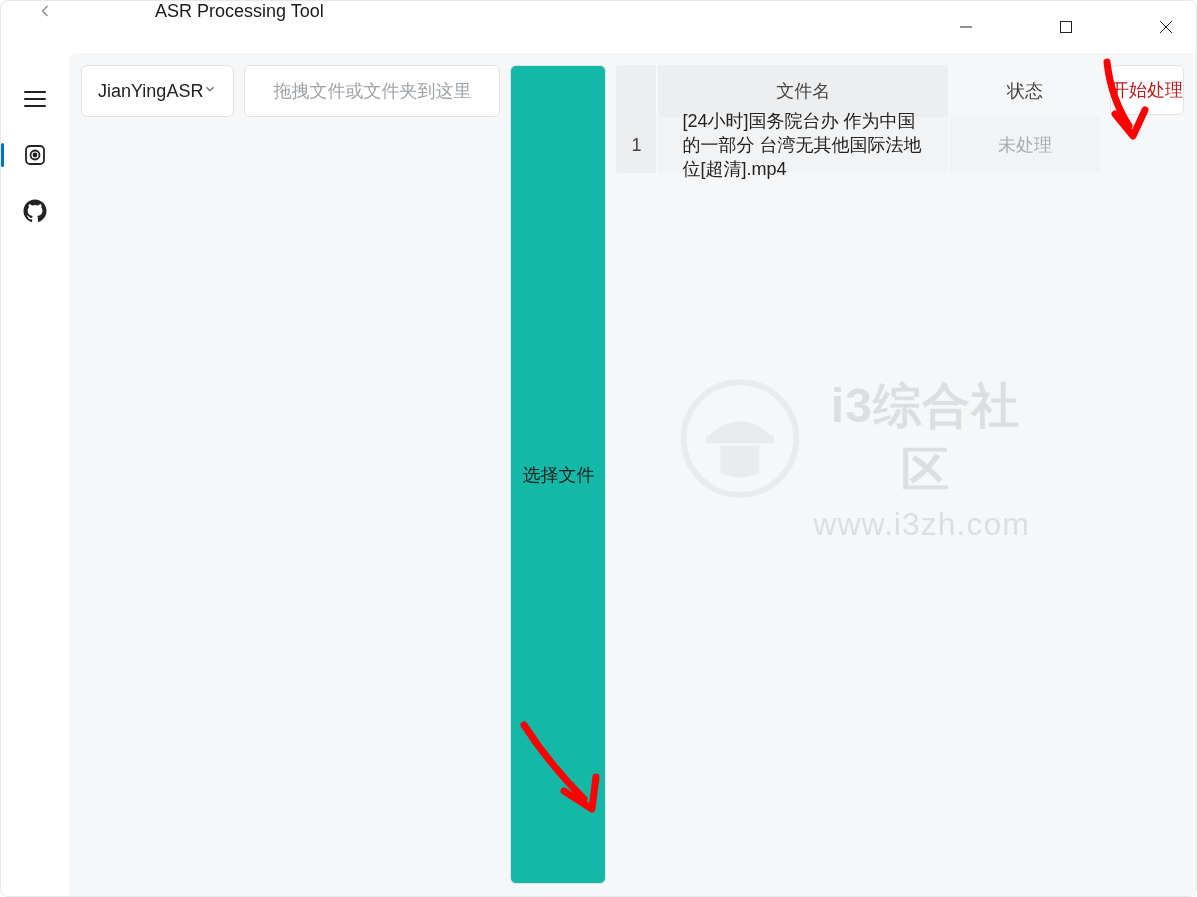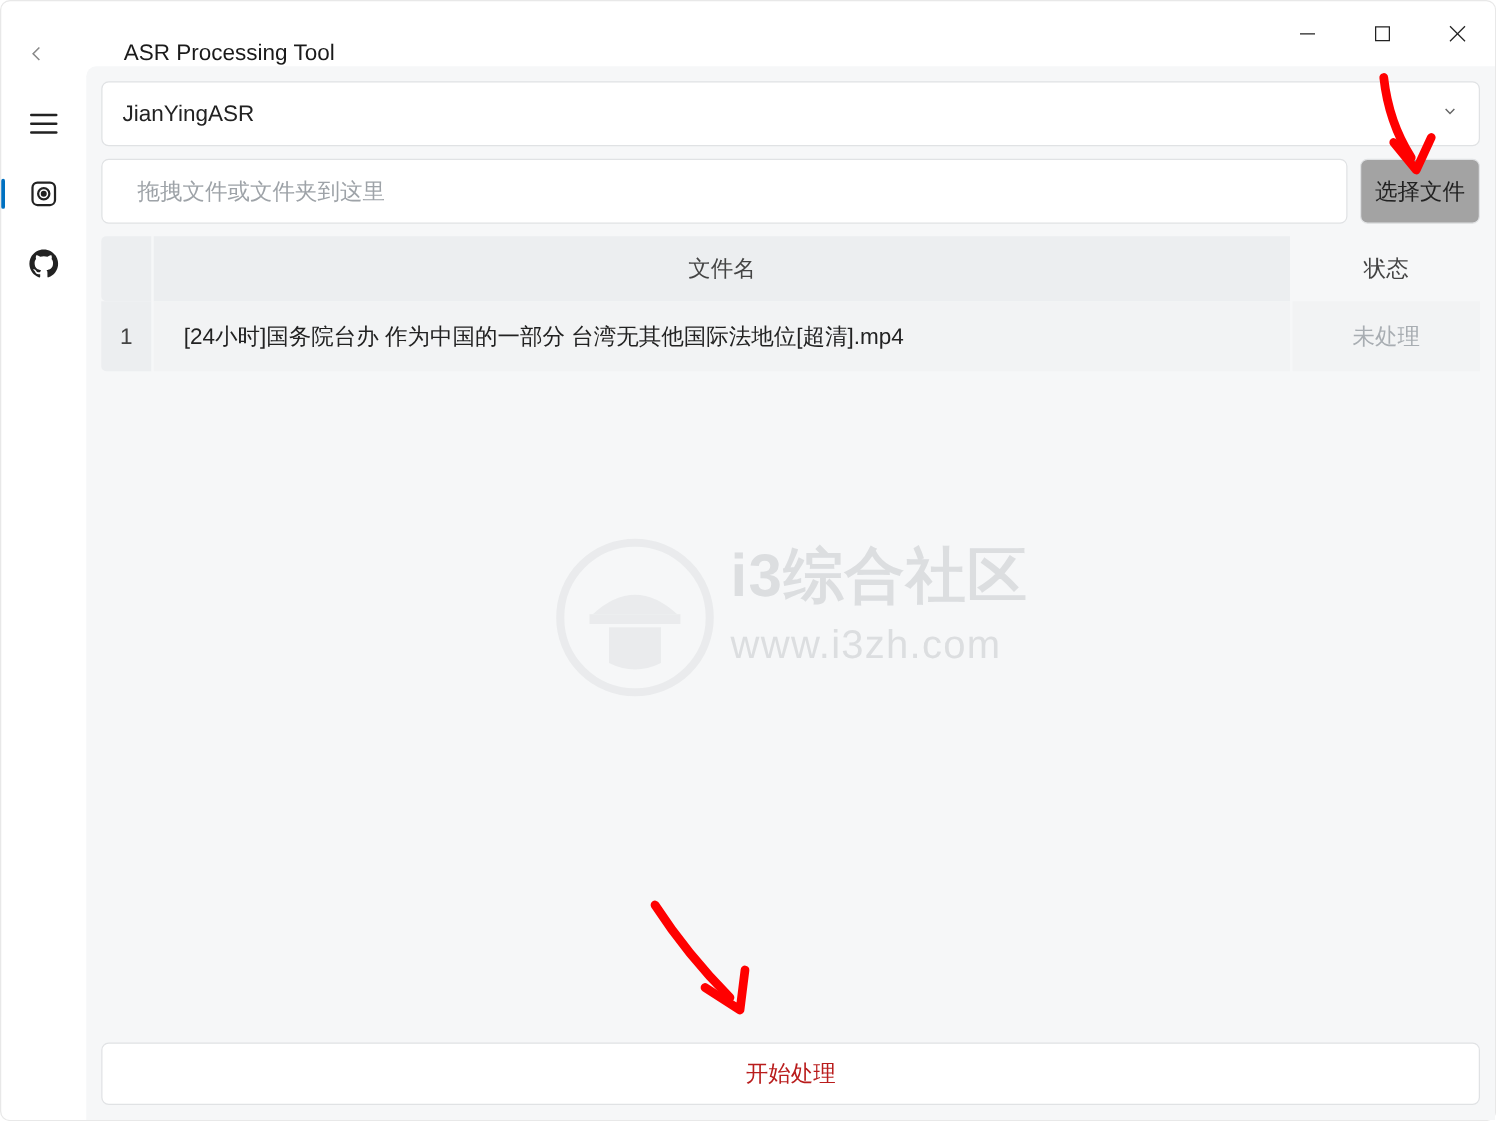--- a/index.html
+++ b/index.html
@@ -1,47 +1,47 @@
 <!DOCTYPE html>
 <html><head>
 <meta charset="utf-8">
 <style>
   * { box-sizing: border-box; margin: 0; padding: 0; }
   html, body { width: 1197px; height: 897px; font-family: "Microsoft YaHei", "Segoe UI", sans-serif; background: #fff; overflow: hidden; }
   
   .window { width: 100%; height: 100%; display: flex; flex-direction: column; border: 1px solid #e8e8e8; border-radius: 8px; }
   
   
-  .titlebar { height: 52px; display: flex; align-items: flex-end; padding: 0 0 0 18px; }
+  .titlebar { height: 52px; display: flex; align-items: flex-start; padding: 0 0 0 34px; gap: 40px; }
   .titlebar .back { width: 36px; display: flex; align-items: center; justify-content: flex-start; color: #888; }
   .titlebar .title { flex: 0 0 auto; font-size: 18px; color: #1a1a1a; padding-left: 44px; }
   .titlebar .spacer { flex: 1; }
   .winbtn { width: 60px; height: 52px; display: flex; align-items: center; justify-content: center; color: #222; }
   .winbtn svg { width: 14px; height: 14px; }
   
   
   .body { flex: 1; display: flex; min-height: 0; }
   
   
   .sidebar { width: 68px; display: flex; flex-direction: column; align-items: center; padding-top: 30px; gap: 24px; }
   .sidebar .item { width: 32px; height: 32px; display: flex; align-items: center; justify-content: center; color: #222; position: relative; }
   .sidebar .item.active::before { content: ""; position: absolute; left: -18px; top: 4px; bottom: 4px; width: 3px; background: #0071c1; border-radius: 2px; }
   .sidebar .hamburger { display: flex; flex-direction: column; gap: 5px; }
   .sidebar .hamburger span { width: 22px; height: 2px; background: #222; border-radius: 1px; }
   
   
-  .main { flex: 1; background: #f6f7f8; border-top-left-radius: 8px; padding: 12px; display: flex; flex-direction: column; gap: 10px; min-height: 0; }
+  .main { flex: 1; background: #f6f7f8; border-top-left-radius: 8px; padding: 12px; display: flex; flex-direction: row; gap: 10px; min-height: 0; }
   
   .select-row { background: #fff; border: 1px solid #e0e2e4; border-radius: 6px; height: 52px; display: flex; align-items: center; padding: 0 16px; }
   .select-row .value { flex: 1; font-size: 18px; color: #222; }
   .select-row .chev { color: #666; }
   
   .file-row { display: flex; gap: 10px; }
   .dropzone { flex: 1; background: #fff; border: 1px solid #e0e2e4; border-radius: 6px; height: 52px; display: flex; align-items: center; padding: 0 28px; font-size: 18px; color: #9ea3a8; }
-  .browse-btn { width: 96px; background: #a3a3a3; border: 1px solid #e0e2e4; border-radius: 6px; display: flex; align-items: center; justify-content: center; font-size: 18px; color: #222; }
+  .browse-btn { width: 96px; background: #14b8a6; border: 1px solid #e0e2e4; border-radius: 6px; display: flex; align-items: center; justify-content: center; font-size: 18px; color: #222; }
   
   .table { flex: 1; display: flex; flex-direction: column; min-height: 0; position: relative; }
   .thead { display: flex; height: 52px; align-items: stretch; font-size: 18px; color: #444; }
   .thead .col-idx { width: 40px; background: #eceef0; border-radius: 4px 0 0 4px; }
   .thead .col-name { flex: 1; background: #eceef0; display: flex; align-items: center; justify-content: center; margin-left: 2px; }
   .thead .col-status { width: 150px; display: flex; align-items: center; justify-content: center; margin-left: 2px; }
   
   .trow { display: flex; height: 56px; align-items: stretch; font-size: 18px; }
   .trow .col-idx { width: 40px; background: #eceef0; display: flex; align-items: center; justify-content: center; color: #444; border-radius: 0 0 0 4px; }
   .trow .col-name { flex: 1; background: #f2f3f4; display: flex; align-items: center; padding: 0 24px; color: #222; margin-left: 2px; }

